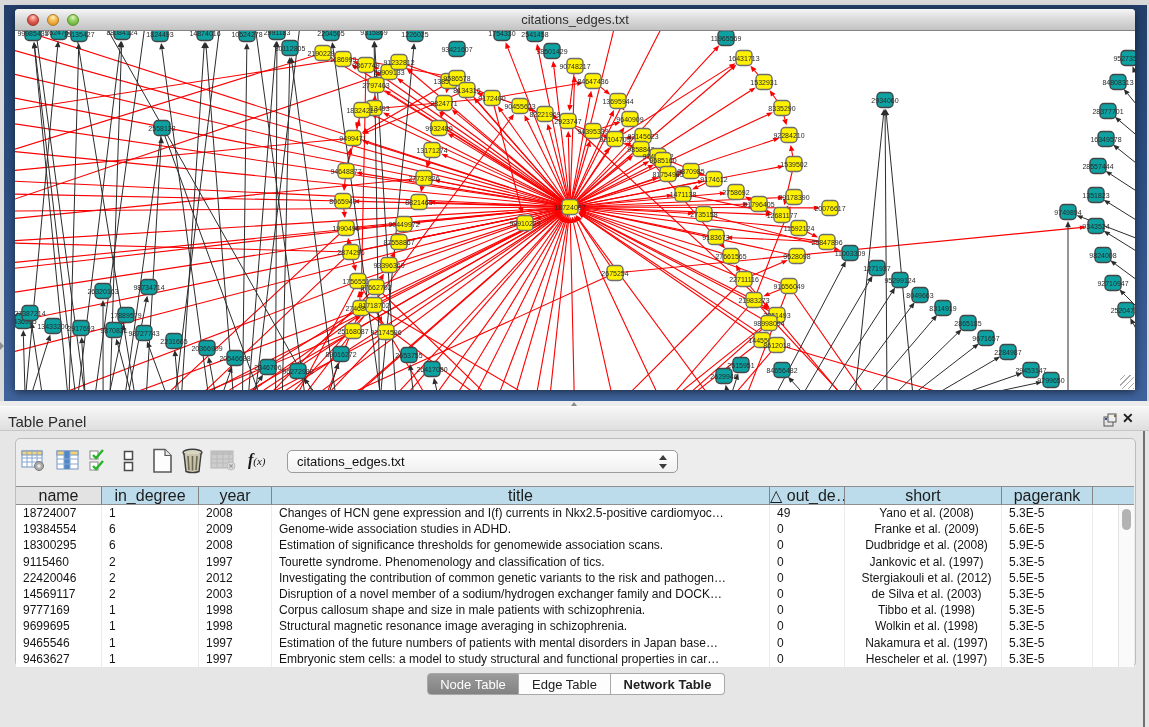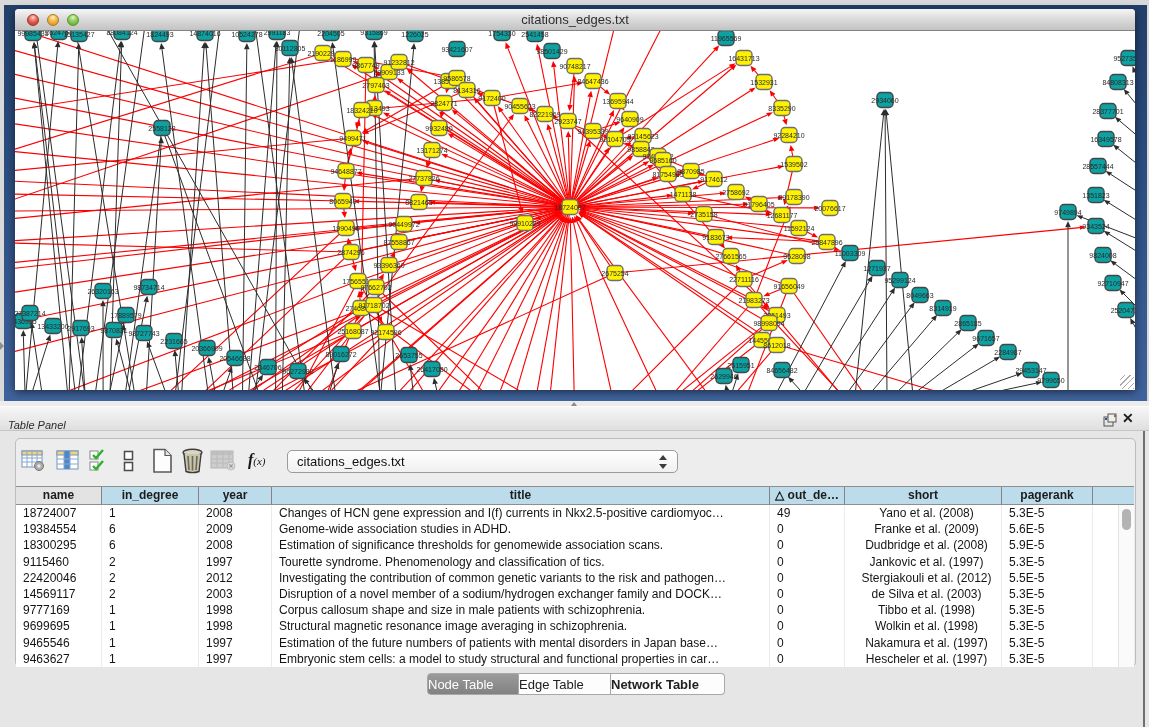--- a/index.html
+++ b/index.html
@@ -13,42 +13,42 @@
 .light { position:absolute; top:4.5px; width:12px; height:12px; border-radius:50%; }
 #lr { left:11.5px; background:radial-gradient(circle at 50% 25%, #ffd5cd 0%, #f0897d 28%, #da5145 60%, #bd3b30 100%); border:1px solid #9e352c; }
 #ly { left:31.5px; background:radial-gradient(circle at 50% 25%, #fff3cf 0%, #f7c96a 28%, #efA93a 60%, #d18c22 100%); border:1px solid #ad7a24; }
 #lg { left:51.5px; background:radial-gradient(circle at 50% 25%, #e8f7c8 0%, #a8d976 28%, #7cc24b 60%, #5da332 100%); border:1px solid #5c9434; }
 #canvas { position:absolute; left:0; top:22px; width:1120px; height:359px; background:#ffffff; overflow:hidden; }
 #grip { position:absolute; right:1px; bottom:1px; width:14px; height:14px;
   background:repeating-linear-gradient(135deg, transparent 0 3px, #aaa 3px 4px); }
 #collapse { position:absolute; left:0px; top:342px; width:0; height:0; border-top:4px solid transparent; border-bottom:4px solid transparent; border-left:4px solid #8e8e8e; }
 #tph { position:absolute; left:0; top:406px; width:1149px; height:25px;
   background:linear-gradient(#f6f6f6,#dfdfdf); border-top:1px solid #fdfdfd; border-bottom:1px solid #c6c6c6; }
-#tph .t { position:absolute; left:8px; top:12px; font-size:11px; color:#2b2b2b;font-style:italic; }
+#tph .t { position:absolute; left:8px; top:6px; font-size:15px; color:#2b2b2b; }
 #divider { position:absolute; left:0; top:401px; width:1149px; height:5px; background:#ececec; }
 #handle { position:absolute; left:571px; top:402px; width:0; height:0; border-left:3px solid transparent; border-right:3px solid transparent; border-bottom:4px solid #8a8a8a; }
 #floatic { position:absolute; left:1103px; top:6px; width:14px; height:14px; }
 #closeic { position:absolute; left:1122px; top:3px; font-size:14px; font-weight:bold; color:#1c1c1c; }
 #pbody { position:absolute; left:0; top:431px; width:1149px; height:296px; background:#e6e6e6; }
 #container { position:absolute; left:15px; top:438px; width:1121px; height:229px; background:#ededed; border:1px solid #bdbdbd; border-radius:5px; }
 .ic { position:absolute; }
 #combo { position:absolute; left:287px; top:450px; width:391px; height:23px; background:linear-gradient(#ffffff,#f0f0f0); border:1px solid #9b9b9b; border-radius:5px; font-size:13px; color:#111; line-height:21px; padding-left:9px; }
 #combo .arr { position:absolute; right:10px; top:3px; width:9px; height:16px; }
 #combo .arr .up { position:absolute; left:1px; top:1px; width:0; height:0; border-left:4px solid transparent; border-right:4px solid transparent; border-bottom:5px solid #3c3c3c; }
 #combo .arr .dn { position:absolute; left:1px; bottom:1px; width:0; height:0; border-left:4px solid transparent; border-right:4px solid transparent; border-top:5px solid #3c3c3c; }
 #tbl { position:absolute; left:16px; top:486px; width:1118px; height:181px; background:#fff; overflow:hidden; }
-#thead { height:19px; border-top:1px solid #8e8e8e; border-bottom:1px solid #8e8e8e; background:#bcdcec; white-space:nowrap; font-size:12px; color:#1c1c1c;font-weight:bold; }
+#thead { height:19px; border-top:1px solid #8e8e8e; border-bottom:1px solid #8e8e8e; background:#bcdcec; white-space:nowrap; font-size:16px; color:#1c1c1c; }
 #thead .h { display:inline-block; height:17px; line-height:17px; text-align:center; border-right:1px solid #848484; vertical-align:top; overflow:hidden; }
 #tbody { font-size:12px; color:#141414; }
 .tr { height:16.2px; white-space:nowrap; overflow:hidden; }
 .c { display:inline-block; height:16.2px; line-height:16px; padding-left:7px; vertical-align:top; overflow:hidden; border-right:1px solid #ebebeb; }
 #vsb { position:absolute; left:1118px; top:505px; width:16px; height:162px; background:#fafafa; border-left:1px solid #e3e3e3; }
 #vsb .th { position:absolute; left:3px; top:4px; width:9px; height:21px; background:#b3b3b3; border-radius:5px; }
 #tabs { position:absolute; left:427px; top:673px; height:22px; white-space:nowrap; font-size:13px; }
-#tabs .tab { display:inline-block; height:22px; line-height:21px; text-align:left; vertical-align:top;
+#tabs .tab { display:inline-block; height:22px; line-height:21px; text-align:center; vertical-align:top;
   background:#fdfdfd; border:1px solid #a8a8a8; border-left:none; color:#222; }
 #tabs .tab.first { border-left:1px solid #a8a8a8; border-radius:4px 0 0 4px; }
 #tabs .tab.last { border-radius:0 4px 4px 0;font-weight:bold; }
 #tabs .tab.sel { background:linear-gradient(#9b9b9b,#828282); color:#fff; }
 #status { position:absolute; left:0; top:700px; width:1149px; height:27px; border-top:1px solid #d2d2d2; }
 #mem { position:absolute; right:36px; top:9px; font-size:11px; color:#1f1f1f; }
 #memdot { position:absolute; right:15px; top:6px; width:13px; height:13px; border-radius:50%; background:#3dbf2e; border:1.5px solid #1f661a; }
 #rborder { position:absolute; left:1143px; top:431px; width:2px; height:296px; background:#6f6f6f; }
 </style></head>
 <body>

